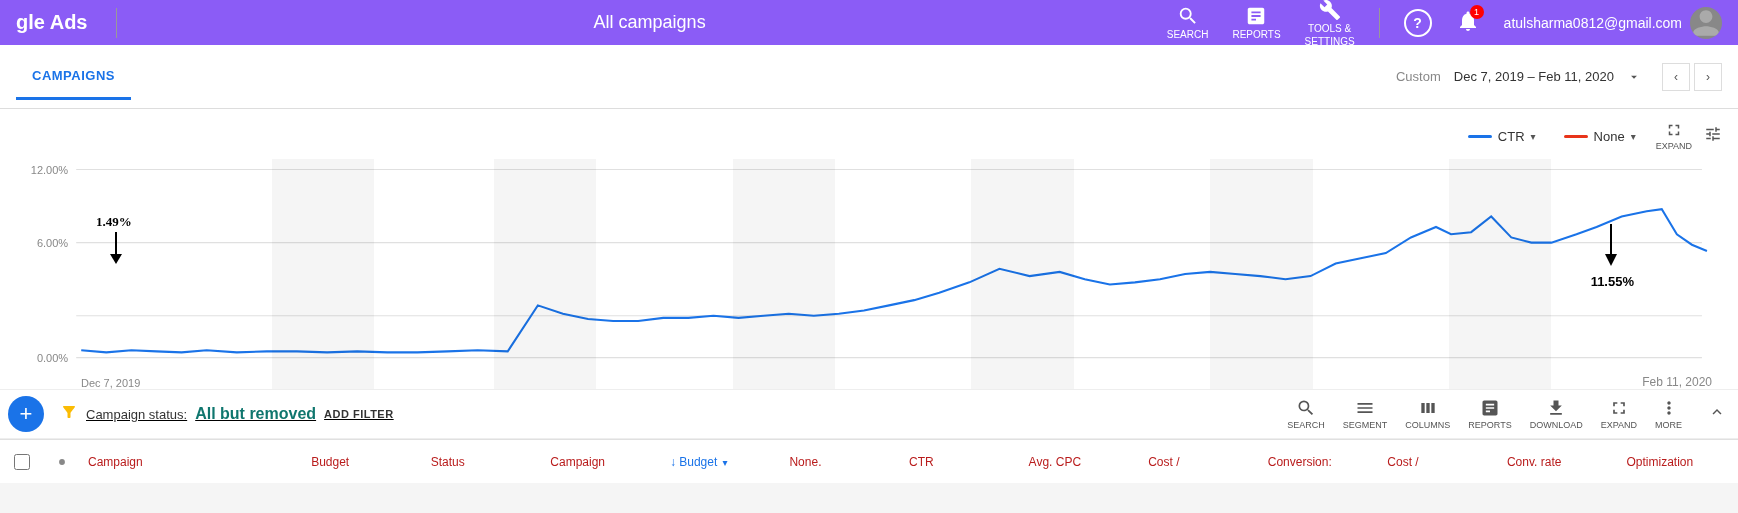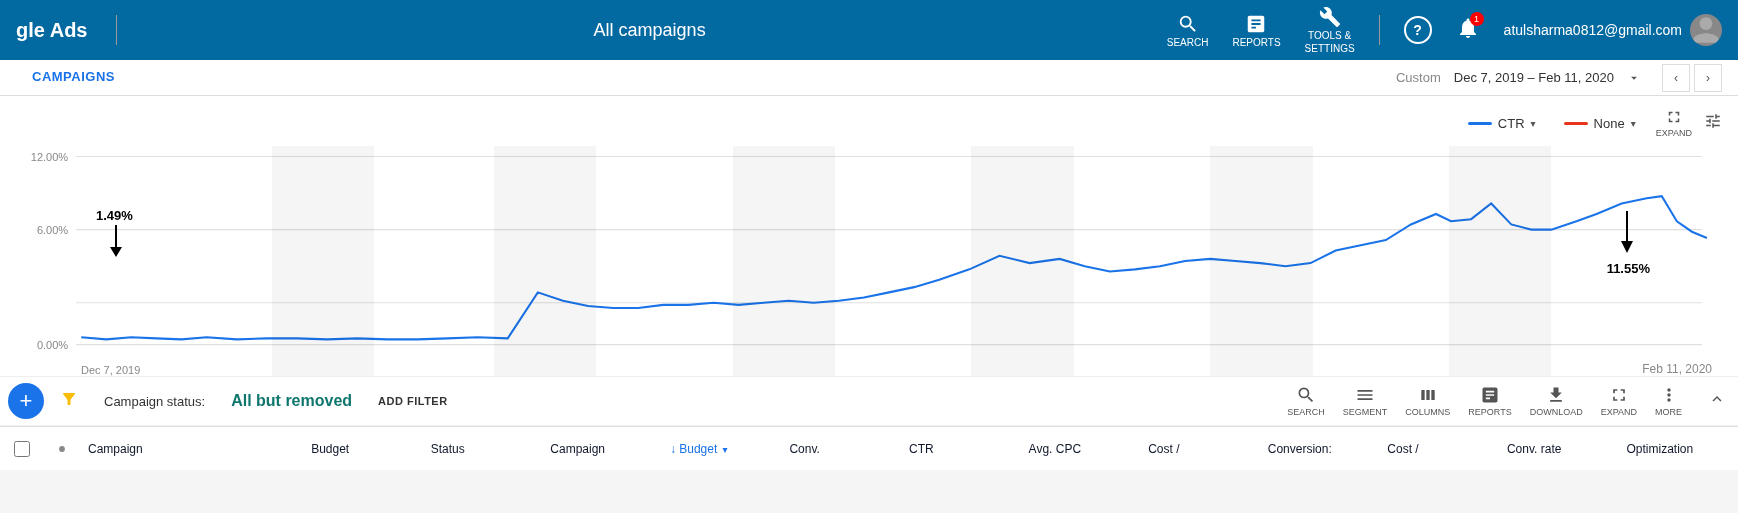--- a/index.html
+++ b/index.html
@@ -1,21 +1,21 @@
 <!DOCTYPE html>
 <html><head>
   <meta charset="utf-8">
   <style>
     * { box-sizing: border-box; margin: 0; padding: 0; }
     body { font-family: Arial, sans-serif; background: #f5f5f5; width: 1738px; overflow-x: hidden; }
 
     
     .header {
-      background: #0369a1;
-      height: 60px;
+      background: #8b5cf6;
+      height: 45px;
       display: flex;
       align-items: center;
       padding: 0 16px;
       color: white;
     }
     .header-logo {
       font-size: 20px;
       font-weight: bold;
       color: white;
       margin-right: 12px;
@@ -83,21 +83,21 @@
     }
     .header-avatar svg { width: 32px; height: 32px; }
 
     
     .tabs-bar {
       background: white;
       display: flex;
       align-items: center;
       padding: 0 16px;
       border-bottom: 1px solid #ddd;
-      height: 36px;
+      height: 64px;
     }
     .tab {
       padding: 14px 16px;
       font-size: 13px;
       font-weight: 600;
       color: #666;
       cursor: pointer;
       border-bottom: 3px solid transparent;
       text-transform: uppercase;
       letter-spacing: 0.5px;
@@ -167,24 +167,25 @@
       position: relative;
       background: white;
     }
     .chart-annotation {
       position: absolute;
       font-size: 13px;
       font-weight: 600;
     }
     .chart-annotation.start {
       left: 80px;
-      top: 62px;
+      top: 55px;
+      font-family: Liberation Serif, serif;
     }
     .chart-annotation.end {
-      right: 72px;
+      right: 88px;
       top: 65px;
     }
     .add-btn {
       width: 36px; height: 36px;
       border-radius: 50%;
       background: #1a73e8;
       color: white;
       border: none;
       font-size: 22px;
       cursor: pointer;
@@ -223,21 +224,21 @@
       display: flex; align-items: center; justify-content: center;
     }
     .th-dot {
       width: 36px;
       display: flex; align-items: center; justify-content: center;
     }
     .th-cell {
       flex: 1;
       padding: 0 8px;
       font-size: 12px;
-      color: #0f172a;
+      color: #b91c1c;
       font-weight: 400;
       white-space: nowrap;
       overflow: hidden;
       text-overflow: ellipsis;
     }
     .th-cell.active {
       color: #1a73e8;
     }
     .th-cell.wide { flex: 2; }
     .sort-icon { font-size: 10px; margin-left: 2px; }
@@ -457,21 +458,21 @@
     
     <div style="position:absolute;bottom:0;left:65px;font-size:11px;color:#888;">Dec 7, 2019</div>
     <div style="position:absolute;bottom:0;right:10px;font-size:12px;color:#888;">Feb 11, 2020</div>
   </div>
 </div>
 
 <div style="display:flex;align-items:center;background:white;padding:6px 0 6px 0;border-top:1px solid #eee;border-bottom:1px solid #eee;">
 
   <button class="add-btn" style="margin-left:8px;">+</button>
 
-  <div style="display:flex;align-items:center;gap:26px;margin-left:16px;">
+  <div style="display:flex;align-items:center;gap:8px;margin-left:16px;text-decoration:underline;">
     <div class="filter-icon">
       <svg width="18" height="18" viewBox="0 0 24 24" fill="#fbbc04">
           <path d="M4.25 5.61C6.27 8.2 10 13 10 13v6c0 .55.45 1 1 1h2c.55 0 1-.45 1-1v-6s3.72-4.8 5.74-7.39c.51-.66.04-1.61-.79-1.61H5.04c-.83 0-1.3.95-.79 1.61z"></path>
         </svg>
     </div>
     <span class="filter-text">Campaign status:</span>
     <span class="filter-text-highlight">All but removed</span>
     <span class="add-filter-btn">ADD FILTER</span>
   </div>
 
@@ -547,21 +548,21 @@
     <span>Status</span>
   </div>
   <div class="th-cell">
     <span>Campaign</span>
   </div>
   <div class="th-cell active">
     <span>↓ Budget</span>
     <span class="sort-icon">▾</span>
   </div>
   <div class="th-cell">
-    <span>Conv.</span>
+    <span>None.</span>
   </div>
   <div class="th-cell">
     <span>CTR</span>
   </div>
   <div class="th-cell">
     <span>Avg. CPC</span>
   </div>
   <div class="th-cell">
     <span>Cost /</span>
   </div>

